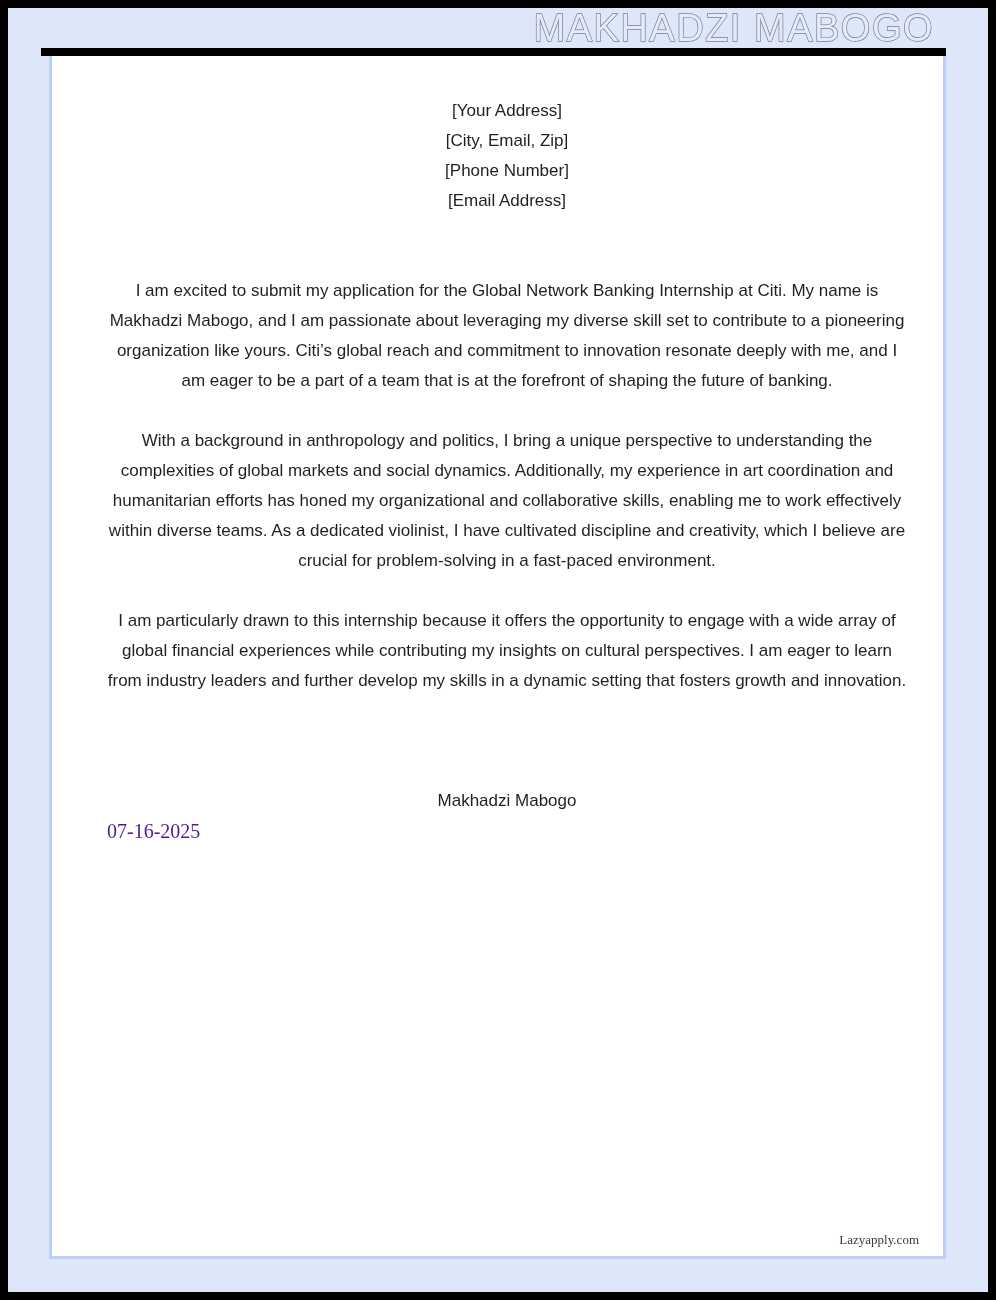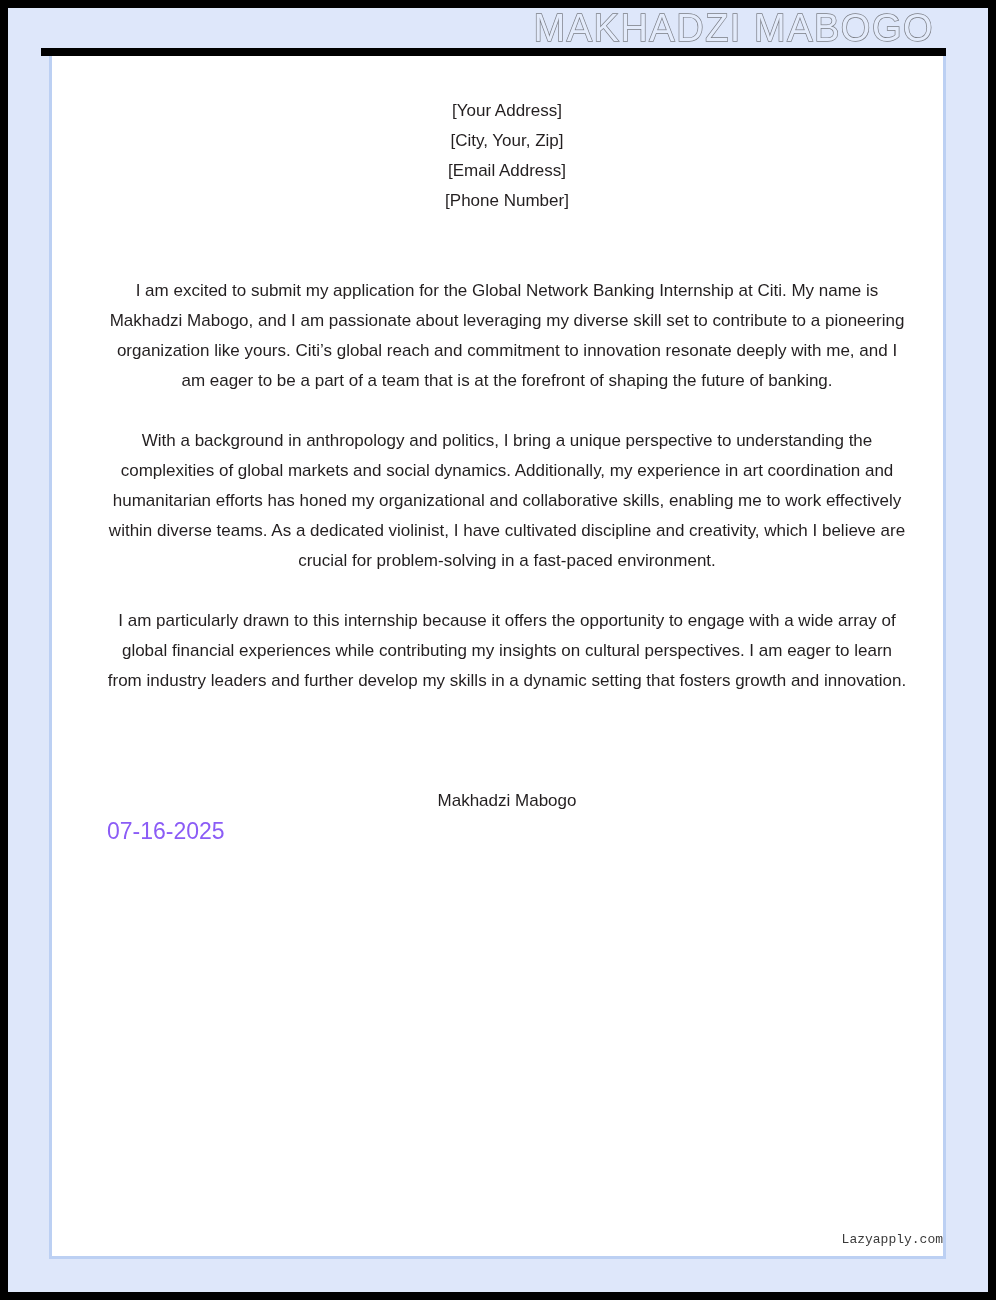--- a/index.html
+++ b/index.html
@@ -96,33 +96,33 @@
 
   .spacer {
     height: 30px;
   }
 
   .para {
     margin: 0;
   }
 
   #signature-date {
-    font-family: Liberation Sans, sans-serif;
-    font-size: 23px;
+    font-family: Liberation Serif, serif;
+    font-size: 20px;
     line-height: 30px;
-    color: #8b5cf6;
+    color: #4c1d95;
     margin: 0;
   }
 
   
   #footer-watermark {
     position: absolute;
-    right: 0;
+    right: 24px;
     bottom: 8px;
-    font-family: Liberation Mono, monospace;
+    font-family: Liberation Serif, serif;
     font-size: 13px;
     line-height: 16px;
     color: #3a3a3a;
     text-align: right;
   }
 </style>
 </head>
 <body>
 
 <div id="page">
@@ -132,23 +132,23 @@
   </div>
 
   <div id="header-rule"></div>
 
   <div id="letter-sheet">
 
     <div id="letter-body">
 
       <div>
         <div class="text-line">[Your Address]</div>
-        <div class="text-line">[City, Your, Zip]</div>
+        <div class="text-line">[City, Email, Zip]</div>
+        <div class="text-line">[Phone Number]</div>
         <div class="text-line">[Email Address]</div>
-        <div class="text-line">[Phone Number]</div>
       </div>
 
       <div class="spacer"></div>
 
 
       <div class="spacer"></div>
 
       <p class="para">I am excited to submit my application for the Global Network Banking Internship at Citi. My name is Makhadzi Mabogo, and I am passionate about leveraging my diverse skill set to contribute to a pioneering organization like yours. Citi’s global reach and commitment to innovation resonate deeply with me, and I am eager to be a part of a team that is at the forefront of shaping the future of banking.</p>
 
       <div class="spacer"></div>

